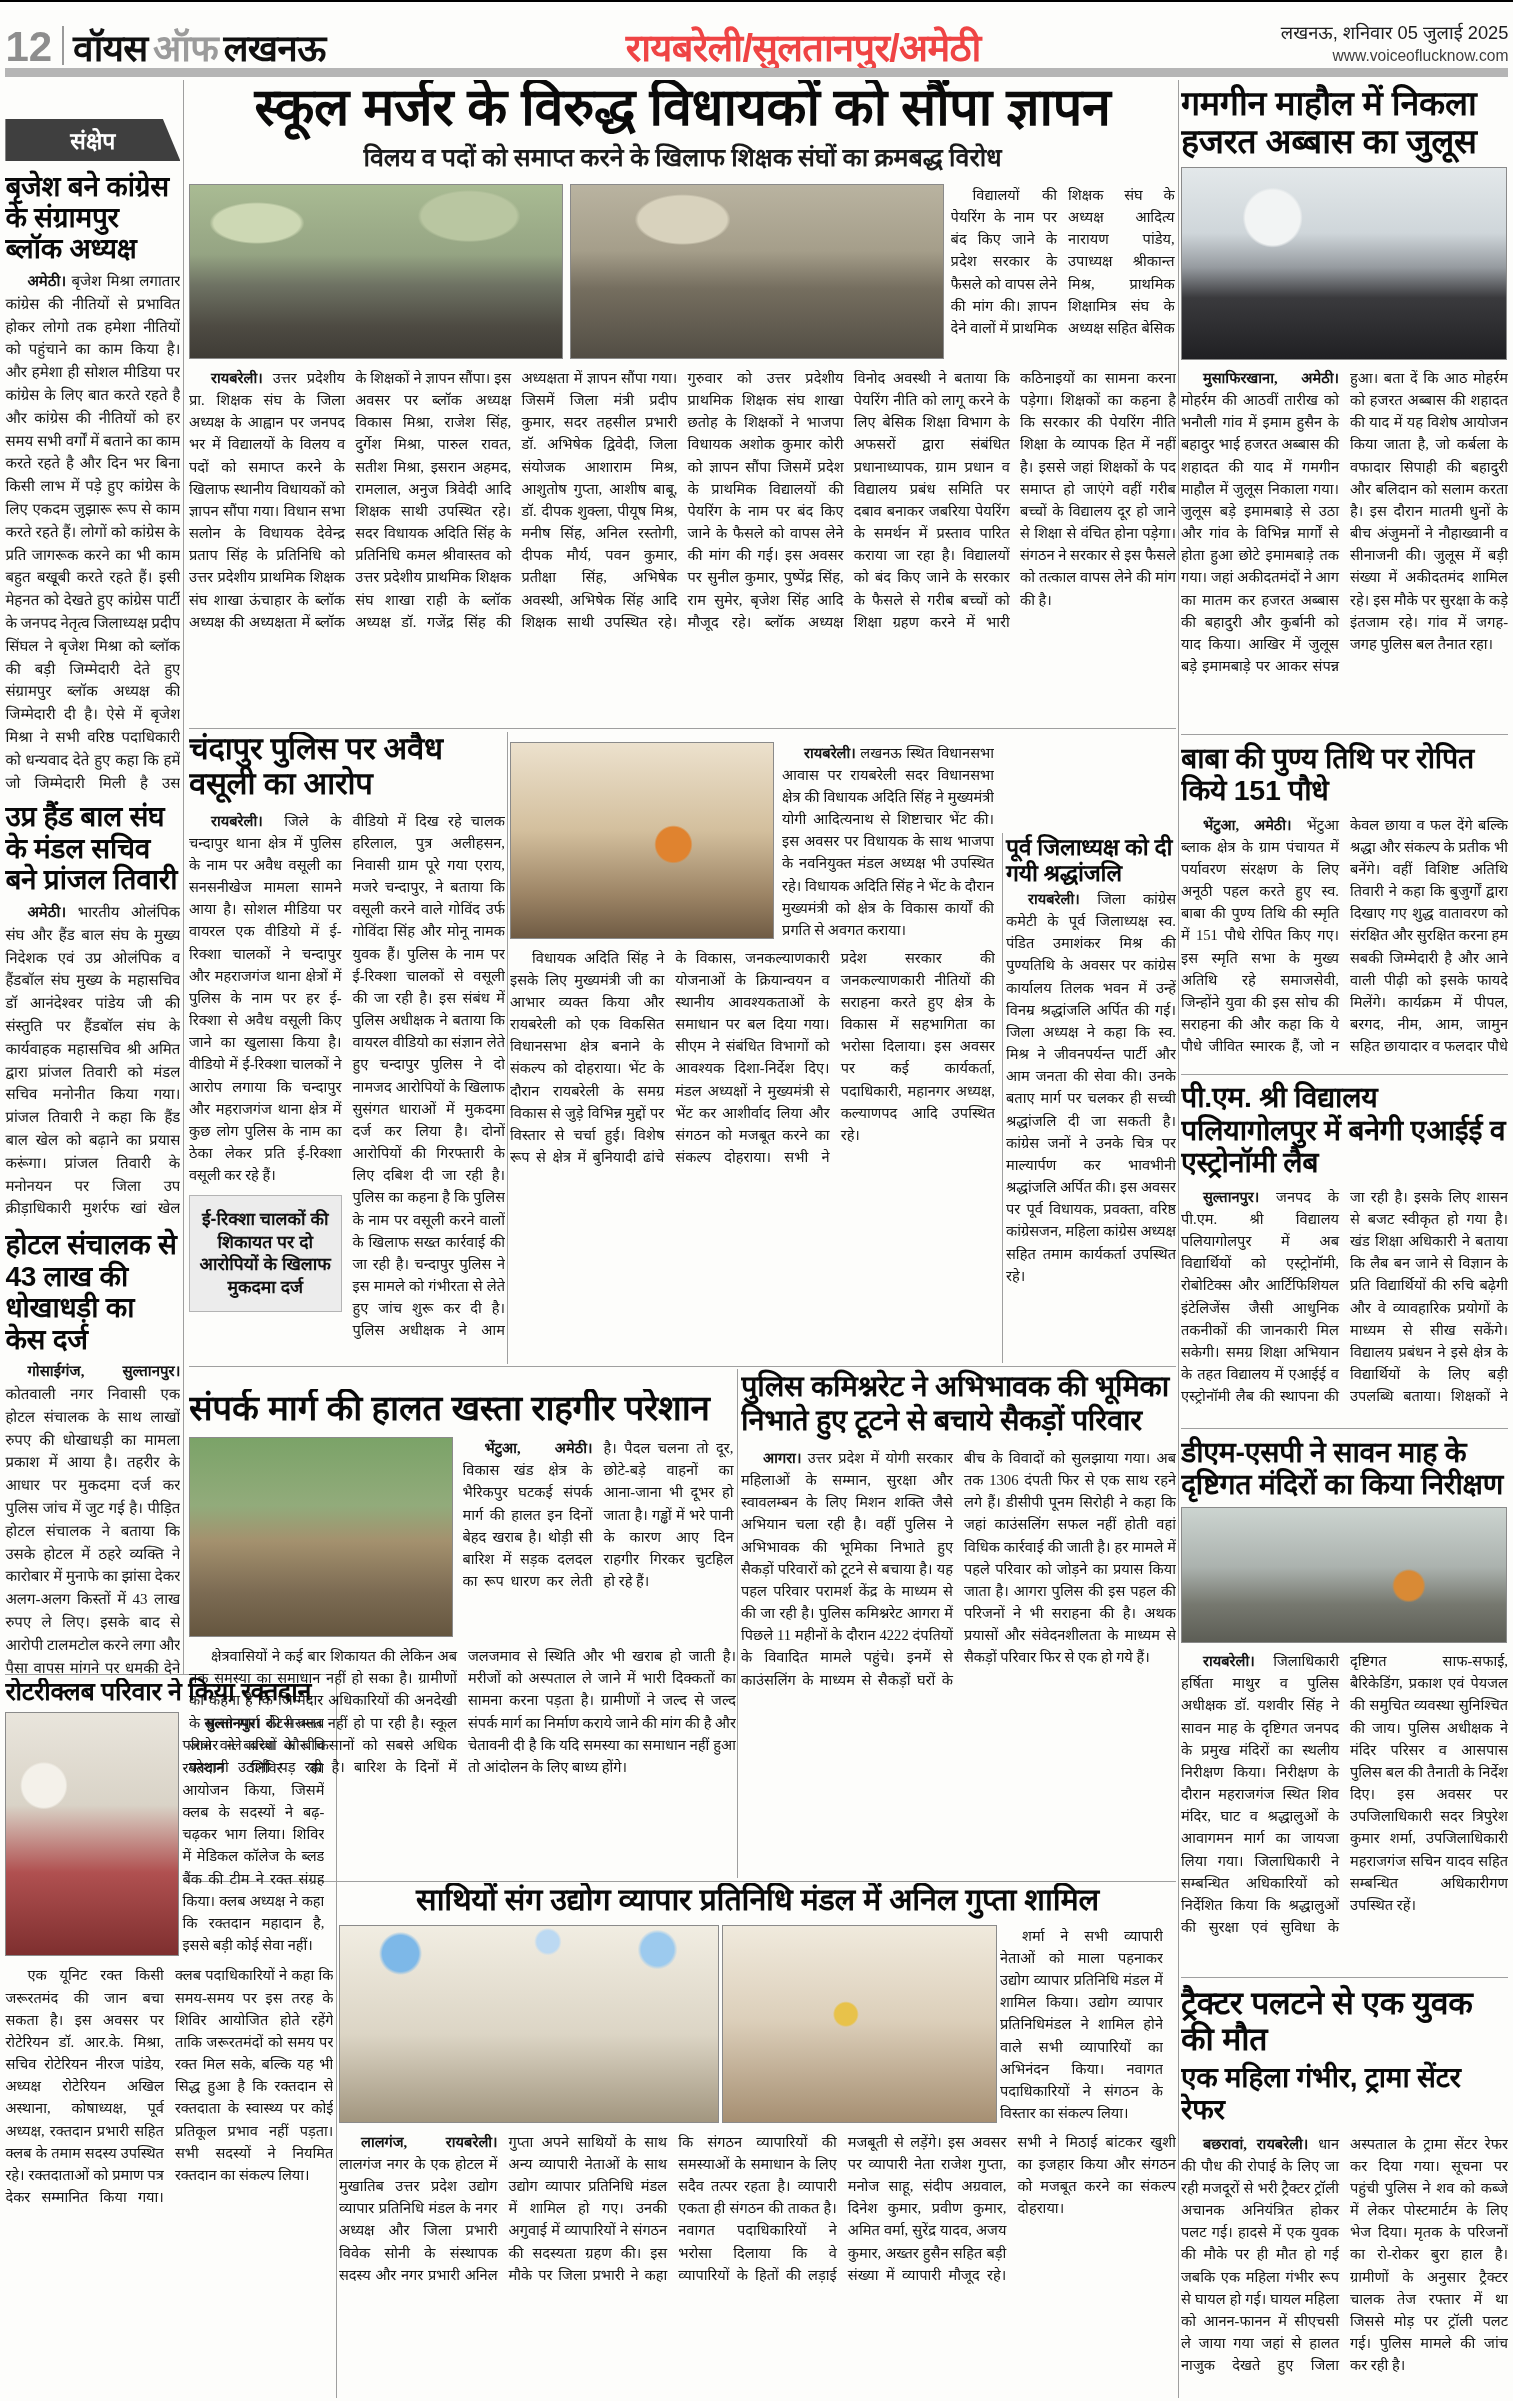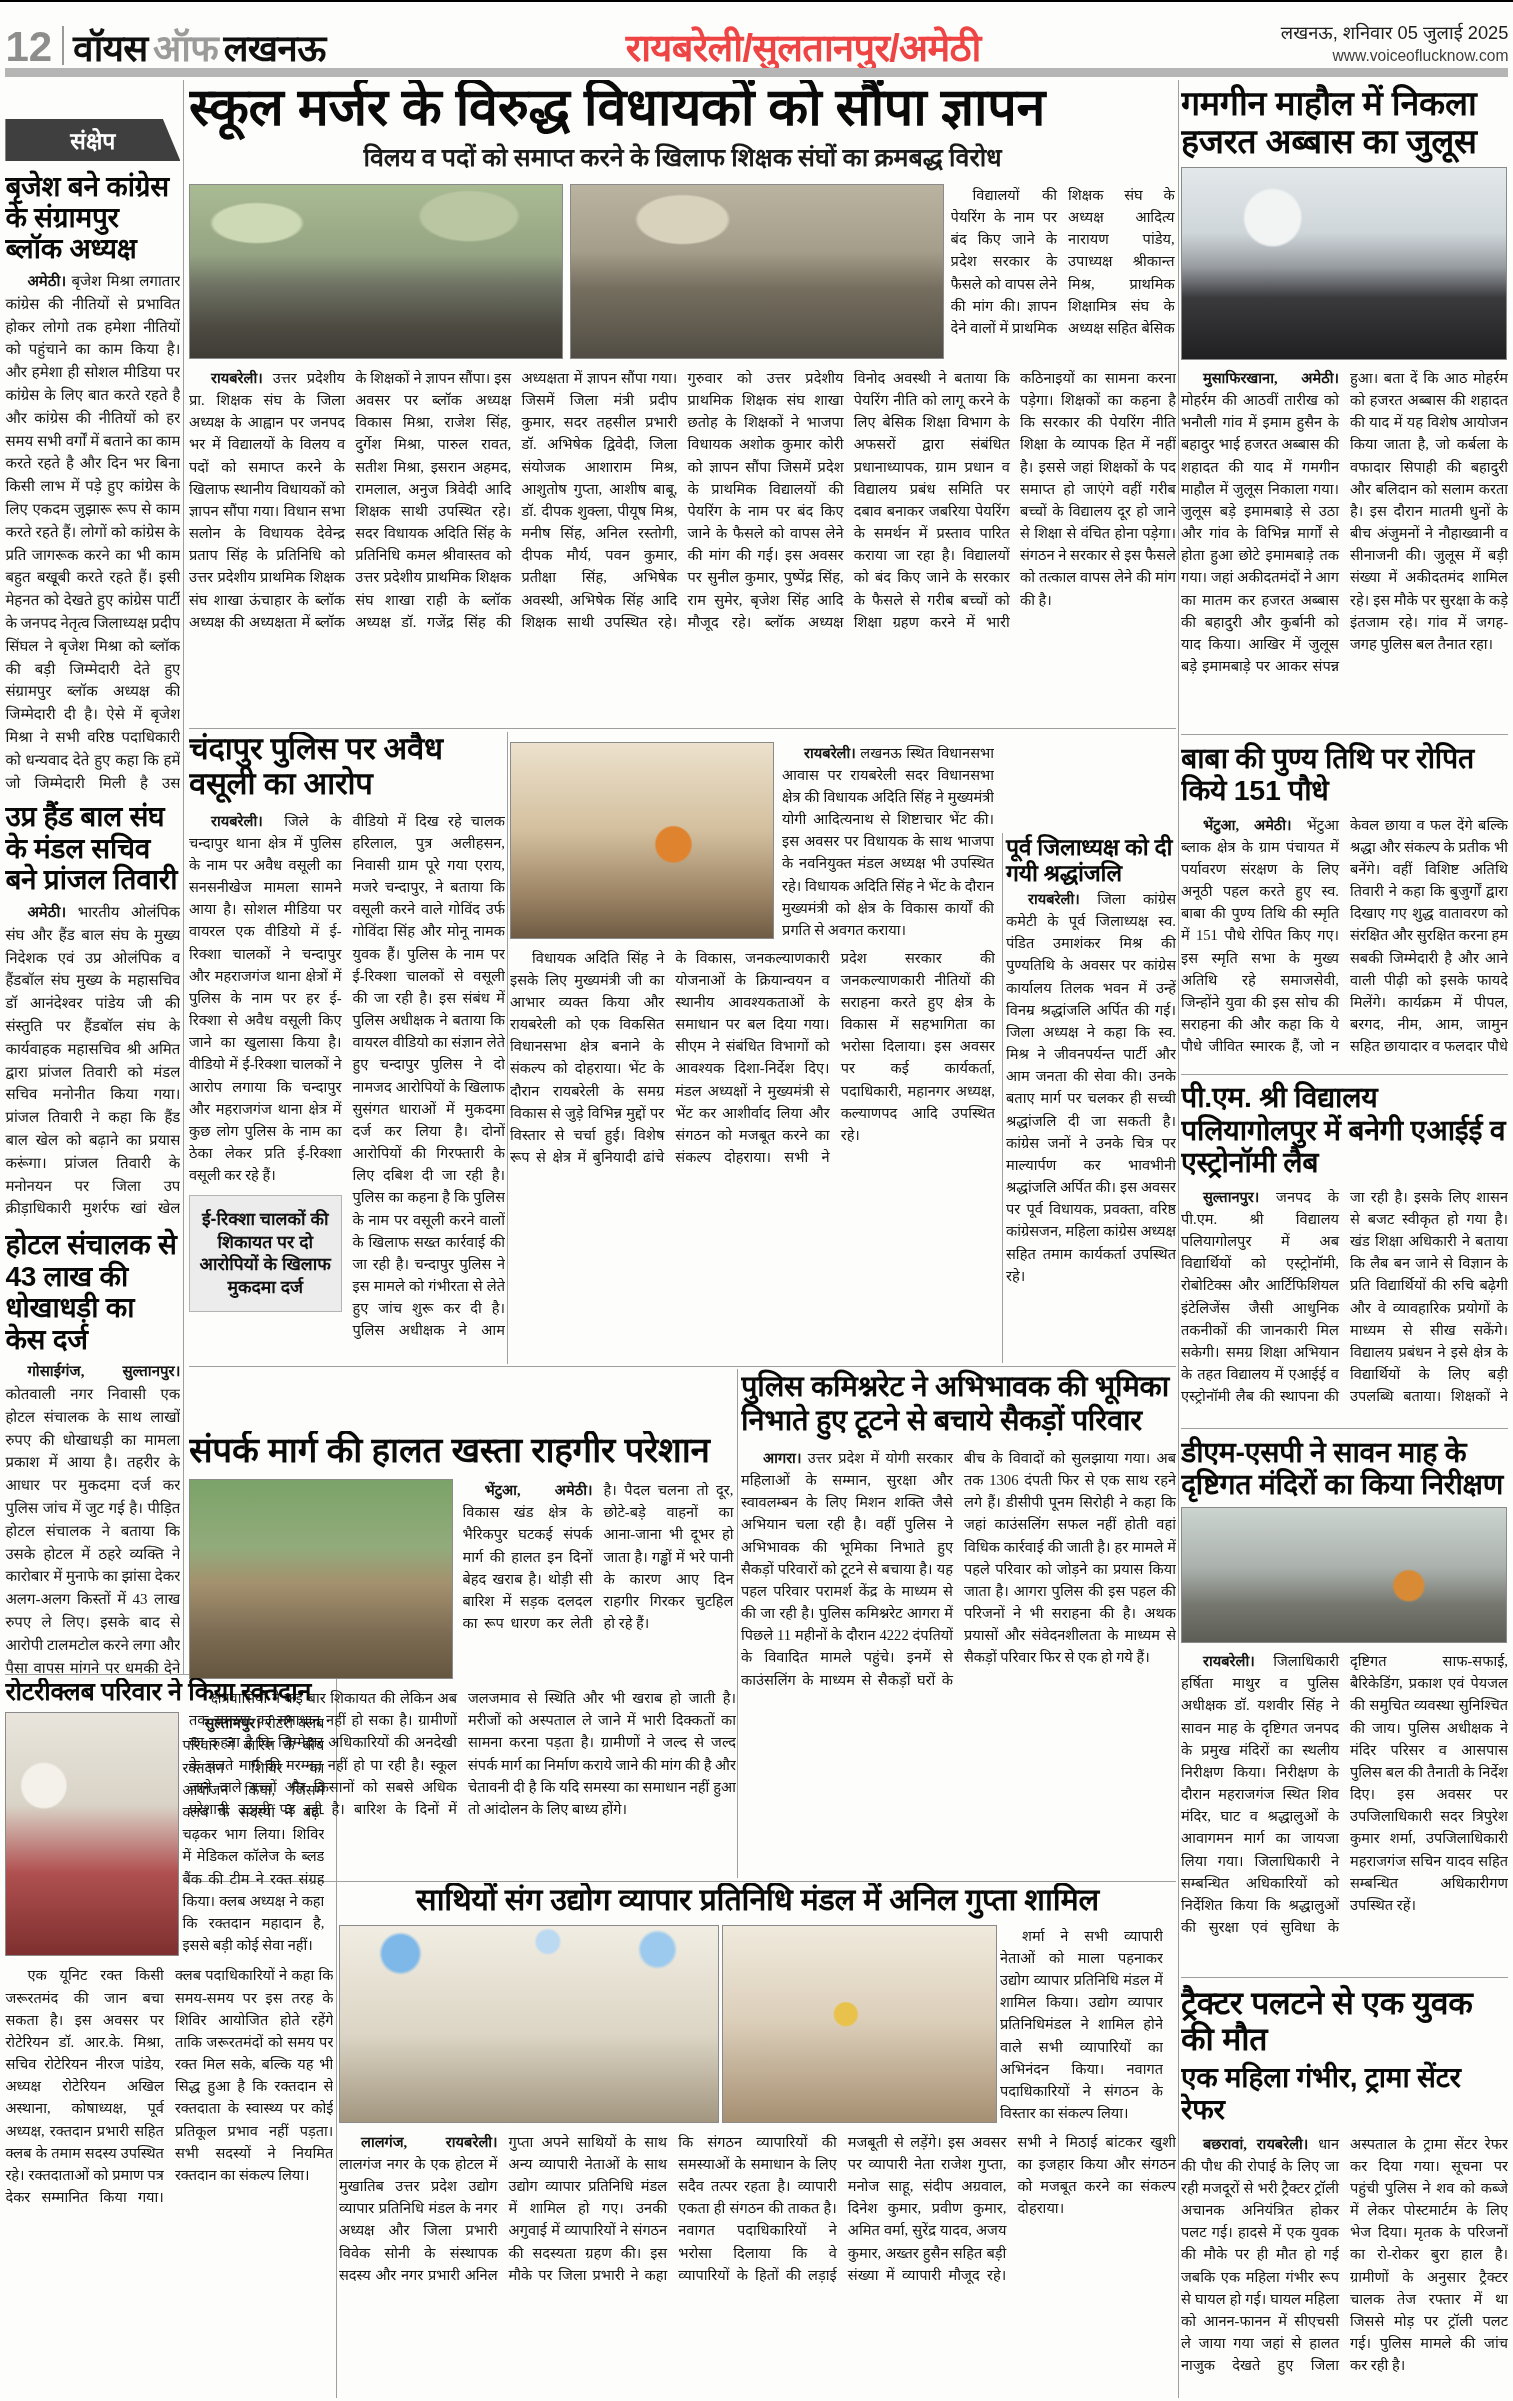--- a/index.html
+++ b/index.html
@@ -45,40 +45,40 @@
   .ph-garland{background:radial-gradient(circle at 45% 45%,#e8c24a 0 6%,transparent 7%),linear-gradient(180deg,#f0eadd 0%,#dccfba 48%,#a68f72 100%)}
 
   
   .z-briefs{left:5.4px;top:78px;width:175px;height:1594px}
   .brief-tag{margin-top:39px;height:42px;background:#3f3f3f;color:#fff;display:flex;align-items:center;justify-content:center;font-family:"Liberation Sans",sans-serif;font-weight:800;font-size:23px;clip-path:polygon(0 0,90% 0,100% 100%,0 100%)}
   .brief-h{font-size:28px;line-height:1.12;font-weight:800;margin:9.5px 0 5.4px}
   .z-briefs .body{font-size:15px}
 
   
   .z-lead{left:189px;top:78px;width:987px;height:646px}
-  .lead-h{font-size:52px;line-height:1.05;font-weight:800;}
+  .lead-h{font-size:52px;line-height:1.05;font-weight:800;text-align:center}
   .lead-sub{font-size:25px;line-height:1.15;font-weight:700;text-align:center;color:#1b1b1b;margin-top:9.5px}
   .lead-row{display:flex;gap:6.8px;margin-top:11px}
   .lead-side{width:224px;height:175px}
 
   
   .z-chandapur{left:189px;top:730px;width:316px;height:632px}
   .sec-h{font-size:31px;line-height:1.12;font-weight:800}
   .inset-box{display:block;background:#ececec;border:0.7px solid #b3b3b3;padding:12.2px 8.1px;margin:8.1px 0;font-family:"Liberation Sans",sans-serif;font-weight:800;font-size:17.6px;line-height:1.3;text-align:center;text-indent:0;color:#111;break-inside:avoid}
 
   
   .z-aditi{left:510px;top:730px;width:666px;height:632px}
   .aditi-main{position:absolute;left:0;top:0;width:485px;height:632px}
   .aditi-h{font-size:37px;line-height:1.1;font-weight:800;text-align:center}
   .aditi-row{display:flex;gap:8.1px;margin-top:9.5px}
   .aditi-tribute{position:absolute;left:496px;top:102px;width:170px;height:530px}
   .tribute-h{font-size:23px;line-height:1.15;font-weight:700;margin-bottom:1px}
 
   
-  .z-sampark{left:189px;top:1429px;width:547px;height:509px}
+  .z-sampark{left:189px;top:1387px;width:547px;height:509px}
   .samp-h{font-size:35px;line-height:1.1;font-weight:800}
   .samp-row{display:flex;gap:9.5px;margin-top:9.5px}
   .z-police{left:741px;top:1367px;width:435px;height:509px}
   .police-h{font-size:29px;line-height:1.18;font-weight:800}
 
   
   .z-vyapar{left:339px;top:1881px;width:837px;height:515px}
   .vyapar-h{font-size:30.5px;line-height:1.1;font-weight:800;text-align:center}
   .vyapar-row{display:flex;gap:3px;margin-top:8.1px}
 

